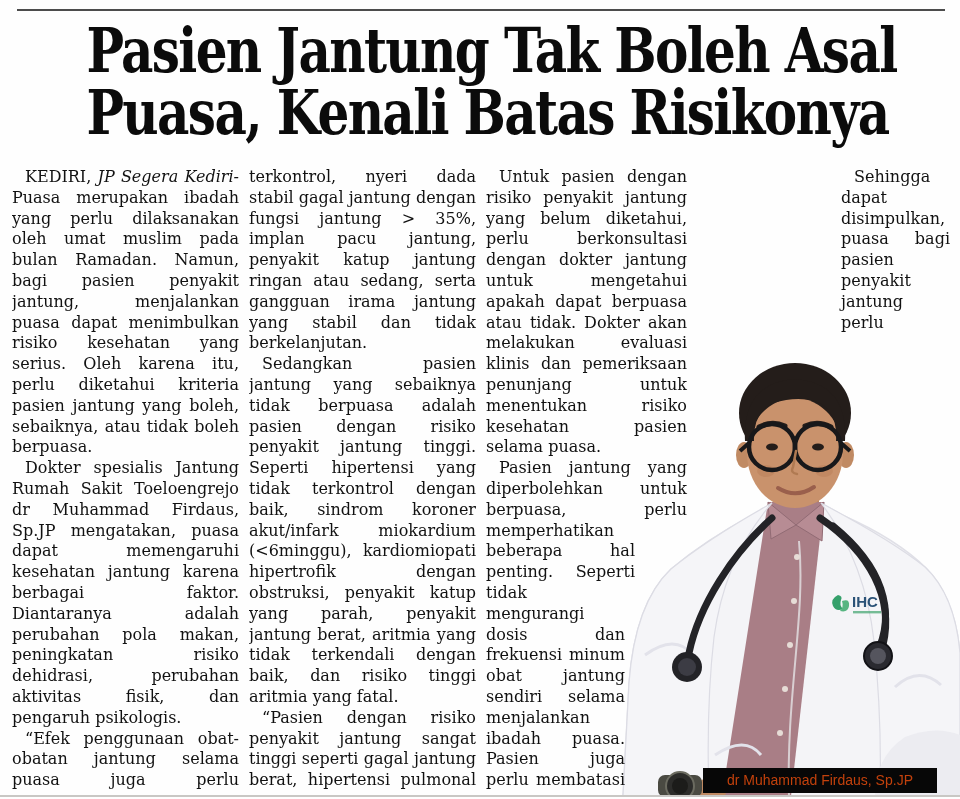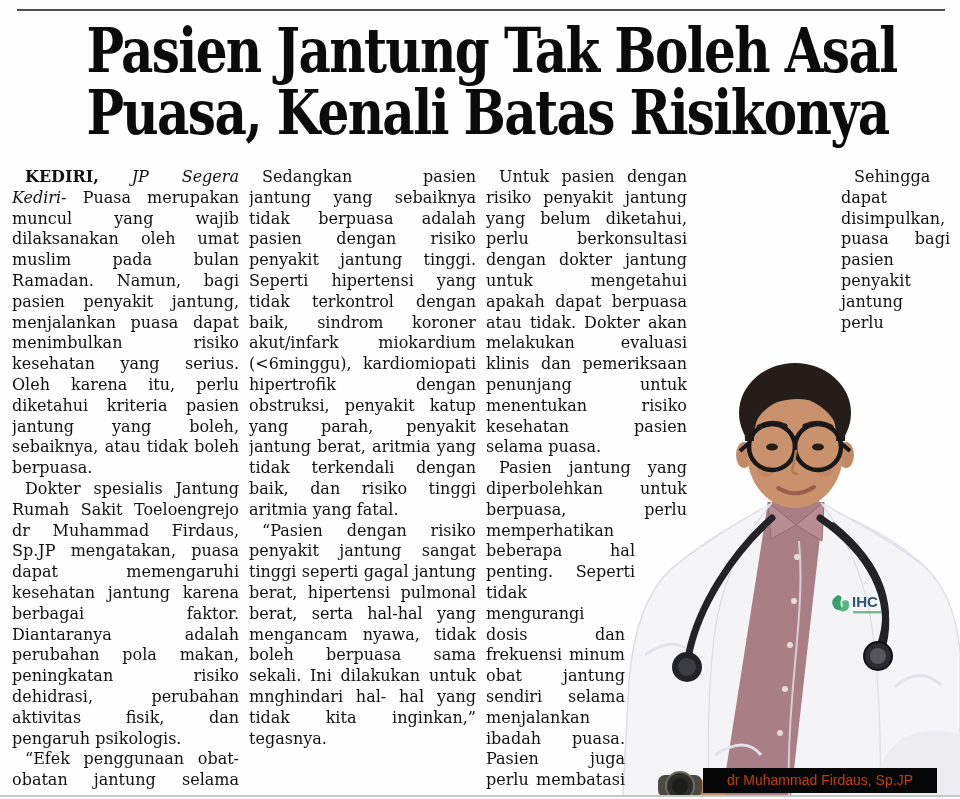--- a/index.html
+++ b/index.html
@@ -12,21 +12,21 @@
   .headline{position:absolute;left:0;top:20px;width:960px;text-align:center;
             font-family:"DejaVu Serif",serif;font-weight:700;font-size:61px;
             line-height:62px;letter-spacing:-2px;color:#0b0b0b;
             transform:scaleX(0.82);transform-origin:50% 0;white-space:nowrap;}
   .cols{position:absolute;left:12px;top:167px;width:938px;height:625px;
         display:flex;gap:10px;}
   .col{width:227px;height:625px;overflow:hidden;font-size:16px;line-height:20.8px;
        text-align:justify;text-justify:inter-word;}
   .col p{margin:0;text-indent:13px;}
   .col p.cont{text-indent:0;}
-  .dateline{font-weight:700;}
+  .dateline{font-weight:400;}
   .src{font-style:italic;}
   
   .sp{pointer-events:none;}
   .sp.r{float:right;clear:right;}
   .sp.l{float:left;clear:left;}
   #c3a{width:26px;height:21px;margin-top:336px;}
   #c3b{width:58px;height:21px;}
   #c3c{width:78px;height:42px;}
   #c3d{width:88px;height:205px;}
   #c4a{width:118px;height:42px;margin-top:186px;}
@@ -123,27 +123,28 @@
     <ellipse cx="52" cy="32" rx="16" ry="13" fill="#c08a63"></ellipse>
     <rect x="0" y="16" width="44" height="22" rx="7" fill="#4a4a42"></rect>
     <circle cx="22" cy="27" r="14" fill="#2c2c2a" stroke="#6b6b60" stroke-width="2"></circle>
     <circle cx="22" cy="27" r="8" fill="#1c1c1a"></circle>
   </g>
 </svg>
 
 <div class="cols">
 
   <div class="col">
-    <p><span class="dateline">KEDIRI,</span><span class="src"> JP Segera Kediri-</span><span> Puasa merupakan muncul yang wajib dilaksanakan oleh umat muslim pada bulan Ramadan. Namun, bagi pasien penyakit jantung, menjalankan puasa dapat menimbulkan risiko kesehatan yang serius. Oleh karena itu, perlu diketahui kriteria pasien jantung yang boleh, sebaiknya, atau tidak boleh berpuasa.</span></p>
+    <p><span class="dateline">KEDIRI,</span><span class="src"> JP Segera Kediri-</span><span> Puasa merupakan ibadah yang perlu dilaksanakan oleh umat muslim pada bulan Ramadan. Namun, bagi pasien penyakit jantung, menjalankan puasa dapat menimbulkan risiko kesehatan yang serius. Oleh karena itu, perlu diketahui kriteria pasien jantung yang boleh, sebaiknya, atau tidak boleh berpuasa.</span></p>
     <p>Dokter spesialis Jantung Rumah Sakit Toeloengrejo dr Muhammad Firdaus, Sp.JP mengatakan, puasa dapat memengaruhi kesehatan jantung karena berbagai faktor.  Diantaranya adalah perubahan pola makan, peningkatan risiko dehidrasi, perubahan aktivitas fisik, dan pengaruh psikologis.</p>
     <p>“Efek penggunaan obat-obatan jantung selama puasa juga perlu diperhatikan,” ujarnya.</p>
 
   </div>
 
   <div class="col">
+    <p class="cont">terkontrol, nyeri dada stabil gagal jantung dengan fungsi jantung &gt; 35%, implan pacu jantung, penyakit katup jantung ringan atau sedang, serta gangguan irama jantung yang stabil dan tidak berkelanjutan.</p>
     <p>Sedangkan pasien jantung yang sebaiknya tidak berpuasa adalah pasien dengan risiko penyakit jantung tinggi. Seperti hipertensi yang tidak terkontrol dengan baik, sindrom koroner akut/infark miokardium (&lt;6minggu), kardiomiopati hipertrofik dengan obstruksi, penyakit katup yang parah, penyakit jantung berat, aritmia yang tidak terkendali dengan baik, dan risiko tinggi aritmia yang fatal.</p>
     <p>“Pasien dengan risiko penyakit jantung sangat tinggi seperti gagal jantung berat, hipertensi pulmonal berat, serta hal-hal yang mengancam nyawa, tidak boleh berpuasa sama sekali. Ini dilakukan untuk mnghindari hal- hal yang tidak kita inginkan,” tegasnya.</p>
   </div>
 
   <div class="col">
     <div id="c3a" class="sp r"></div>
     <div id="c3b" class="sp r"></div>
     <div id="c3c" class="sp r"></div>
     <div id="c3d" class="sp r"></div>
     <p>Untuk pasien dengan risiko penyakit jantung yang belum diketahui, perlu berkonsultasi dengan dokter jantung untuk mengetahui apakah dapat berpuasa atau tidak. Dokter akan melakukan evaluasi klinis dan pemeriksaan penunjang untuk menentukan risiko kesehatan pasien selama puasa.</p>

